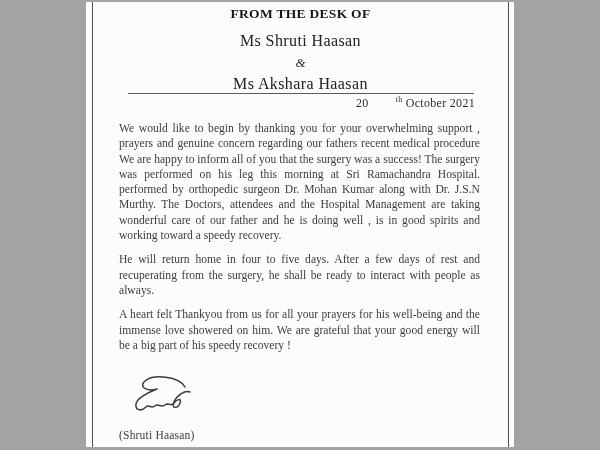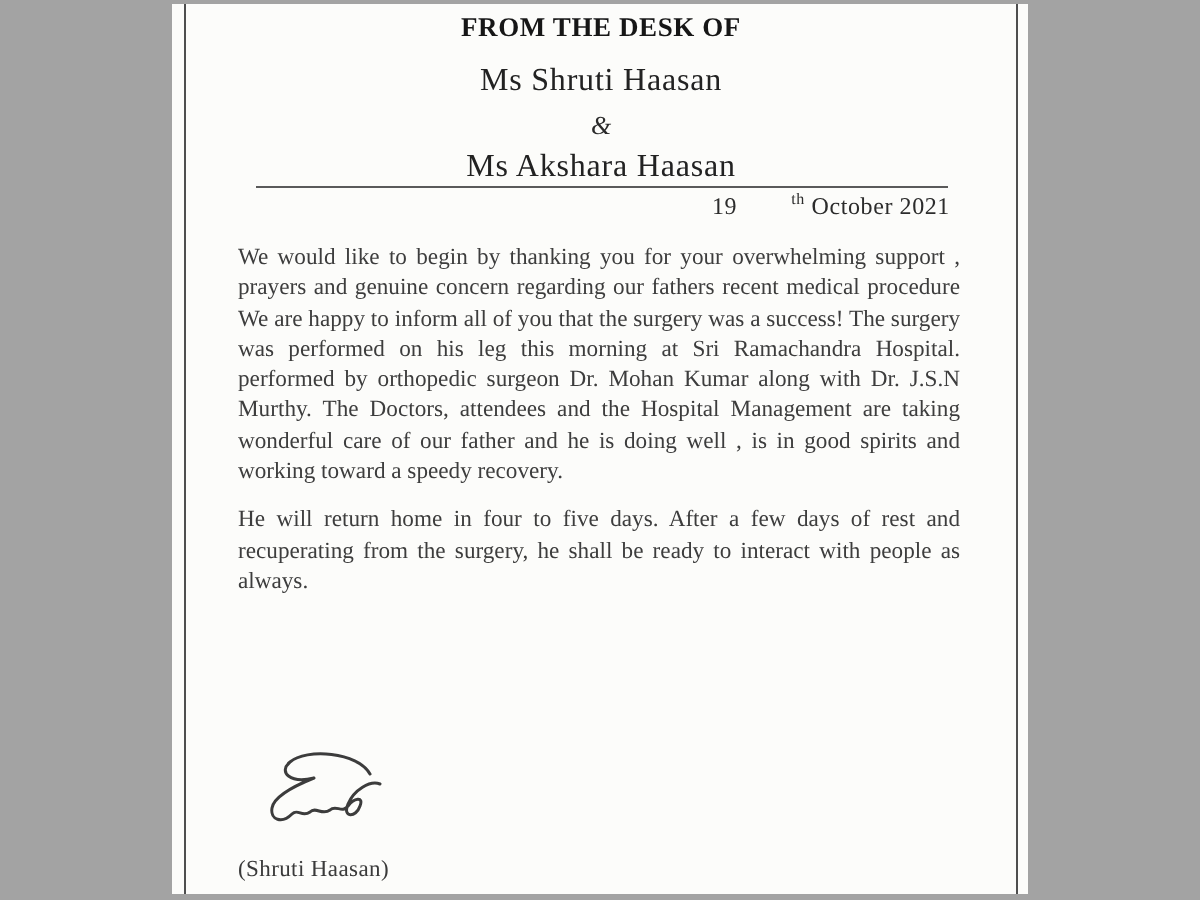--- a/index.html
+++ b/index.html
@@ -107,25 +107,26 @@
 
       <div class="letterhead">
         <div class="lh-title">FROM THE DESK OF</div>
         <div class="lh-name first">Ms Shruti Haasan</div>
         <div class="lh-amp">&amp;</div>
         <div class="lh-name second">Ms Akshara Haasan</div>
       </div>
 
       <div class="rule"></div>
 
-      <div class="date-line"><span>19</span><sup>th</sup><span> October 2021</span></div>
+      <div class="date-line"><span>20</span><sup>th</sup><span> October 2021</span></div>
 
       <div class="letter-body">
         <p class="first">We would like to begin by thanking you for your overwhelming support , prayers and genuine concern regarding our fathers recent medical procedure We are happy to inform all of you that the surgery was a success! The  surgery was performed on his leg this morning at Sri Ramachandra Hospital. performed by orthopedic surgeon Dr. Mohan Kumar along with Dr. J.S.N Murthy. The Doctors, attendees and the Hospital Management are taking wonderful care of our father and he is doing well , is in good spirits and working toward a speedy recovery.</p>
         <p>He will return home in four to five days. After a few days of rest and recuperating from the surgery, he shall be ready to interact with people as always.</p>
+        <p>A heart felt Thankyou from us for all your prayers for his well-being and the immense love showered on him. We are grateful that your good energy will be a big part of his speedy recovery !</p>
       </div>
 
       <div class="sig-row">
         <div class="sig-col left">
           <svg class="sig-svg" width="64" height="44" viewBox="0 0 64 44">
             <path d="M58,14 C52,3 26,1 18,8 C12,13 18,19 30,16 C20,20 10,25 9,31
                      C8,37 14,39 19,34 C22,31 24,36 28,33 C31,30 34,35 38,32
                      C41,29 44,34 47,30 C50,26 55,25 53,30 C51,36 44,36 47,29
                      C50,22 58,17 63,19"></path>
           </svg>

